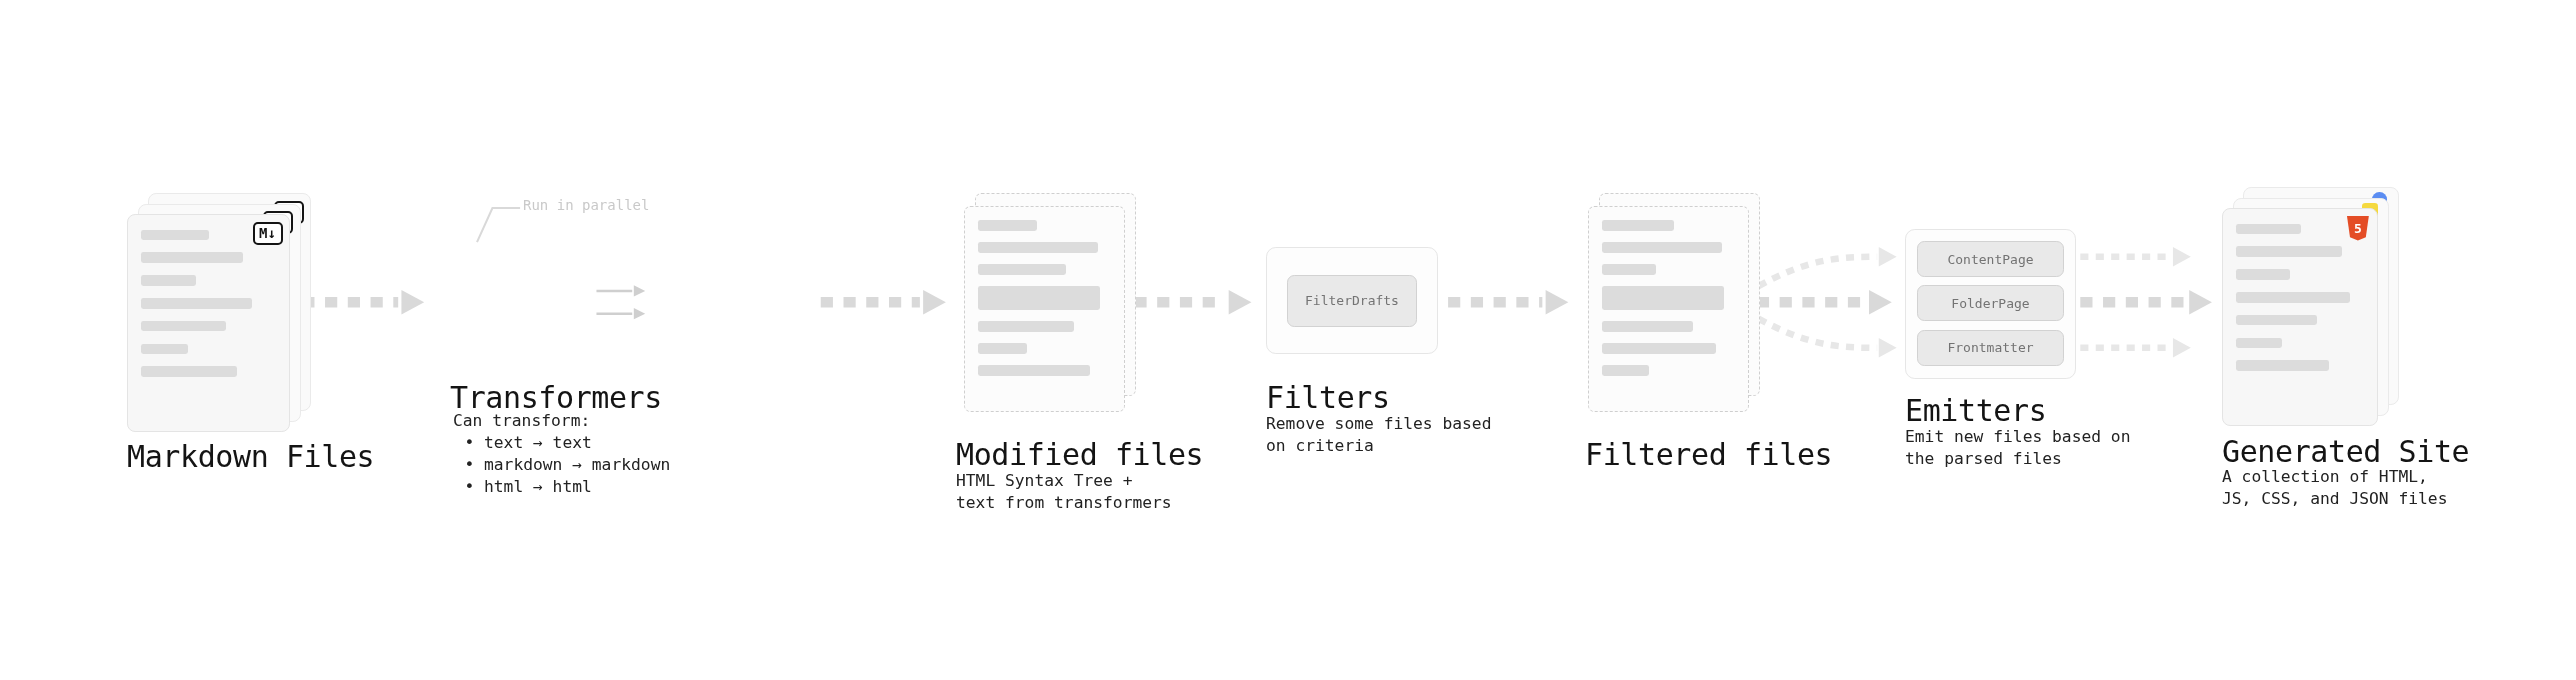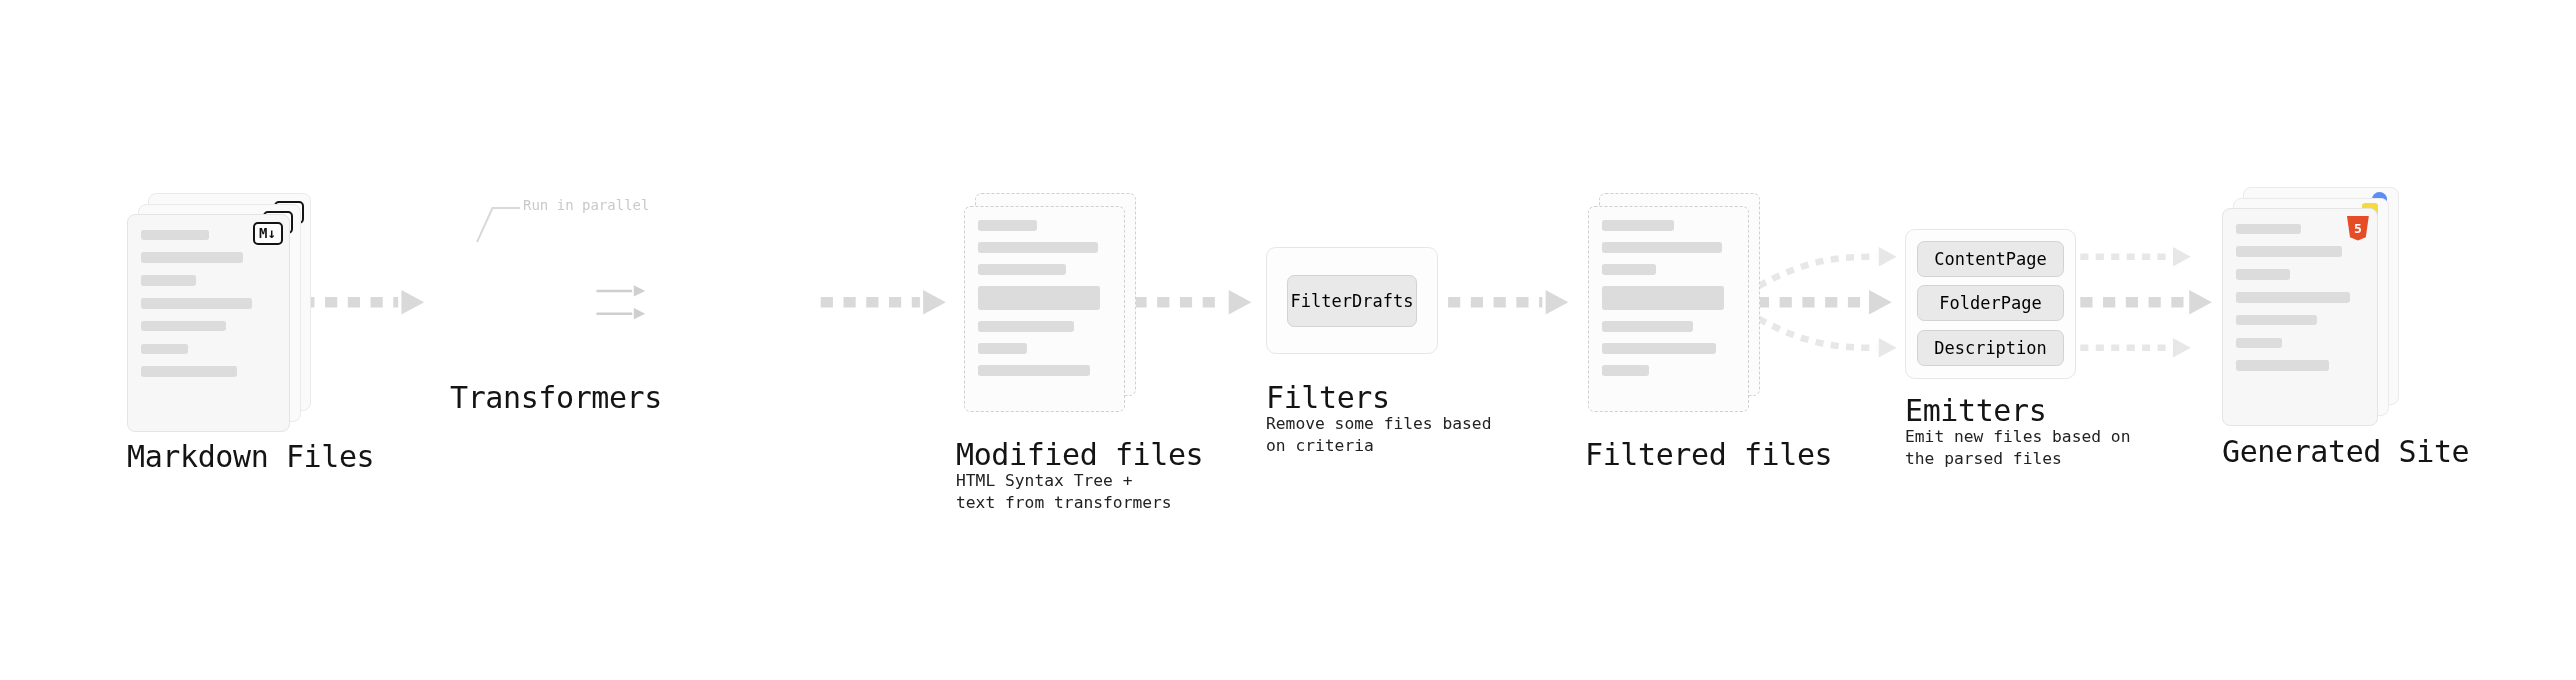--- a/index.html
+++ b/index.html
@@ -46,21 +46,21 @@
   .js-badge{position:absolute;top:4.9px;right:9.8px;width:16.3px;height:16.3px;background:#f5d93f;border-radius:3.3px}
   .css-badge{position:absolute;top:4.1px;right:11.4px;width:14.6px;height:14.6px;background:#5b8df2;border-radius:50%}
 
   
   .tbox{position:absolute;left:450px;top:241px;width:358px;height:117px;border:1.6px solid #e6e6e6;border-radius:9.8px;background:#fcfcfc;z-index:0}
   .tbox::before{content:"";position:absolute;top:-9.8px;left:9.8px;right:-9.8px;bottom:9.8px;border:1.6px solid #ededed;border-radius:9.8px;background:#fff;z-index:-1}
   .fbox{position:absolute;left:1266px;top:247px;width:172px;height:107px;border:1.6px solid #e6e6e6;border-radius:9.8px;background:#fdfdfd;display:flex;align-items:center;justify-content:center}
   .ebox{position:absolute;left:1905px;top:229px;width:171px;height:150px;border:1.6px solid #e6e6e6;border-radius:9.8px;background:#fdfdfd;display:flex;flex-direction:column;gap:8.1px;padding:11.4px}
 
   
-  .node{display:flex;align-items:center;justify-content:center;background:#e9e9e9;border:1.6px solid #d2d2d2;border-radius:7.3px;font-size:17px;color:#000000;position:relative;z-index:0}
+  .node{display:flex;align-items:center;justify-content:center;background:#e9e9e9;border:1.6px solid #d2d2d2;border-radius:7.3px;font-size:13px;color:#737373;position:relative;z-index:0}
   .node.abs{position:absolute}
   .node.ghosted::before{content:"";position:absolute;top:-8.1px;left:8.1px;right:-8.1px;bottom:8.1px;background:#f1f1f1;border:1.6px solid #dedede;border-radius:7.3px;z-index:-1}
   .node.fm{left:13px;top:32.5px;width:122px;height:49px}
   .node.ds{left:197px;top:32.5px;width:133px;height:49px}
   .fnode{width:130px;height:52px}
   .ebox .node{height:36px}
 
   
   .t{position:absolute;font-size:30px;color:#141414;letter-spacing:-0.4px;white-space:nowrap}
   .s{position:absolute;font-size:16.3px;line-height:22px;color:#222;white-space:pre-line}
@@ -144,20 +144,26 @@
         <div class="bar" style="width:85px"></div>
         <div class="bar" style="width:47px"></div>
         <div class="bar" style="width:96px"></div>
       </div>
     </div>
   </div>
   <div class="t" style="left:127px;top:439px">Markdown Files</div>
 
   <div class="run-label">Run in parallel</div>
   <div class="t" style="left:450px;top:380px">Transformers</div>
+  <div class="notes">
+    <div>Can transform:</div>
+    <div class="nl">• text → text</div>
+    <div class="nl">• markdown → markdown</div>
+    <div class="nl">• html → html</div>
+  </div>
 
   <div class="dstack mod-stack">
     <div class="dpage dback"></div>
     <div class="dpage dfront">
       <div class="bars">
         <div class="bar" style="width:59px"></div>
         <div class="bar" style="width:120px"></div>
         <div class="bar" style="width:88px"></div>
         <div class="bar tall" style="width:122px"></div>
         <div class="bar" style="width:96px"></div>
@@ -189,21 +195,21 @@
         <div class="bar" style="width:114px"></div>
         <div class="bar" style="width:47px"></div>
       </div>
     </div>
   </div>
   <div class="t" style="left:1585px;top:437px">Filtered files</div>
 
   <div class="ebox">
     <div class="node">ContentPage</div>
     <div class="node">FolderPage</div>
-    <div class="node">Description</div>
+    <div class="node">Frontmatter</div>
   </div>
   <div class="t" style="left:1905px;top:393px">Emitters</div>
   <div class="s" style="left:1905px;top:426px">Emit new files based on
 the parsed files</div>
 
   <div class="stack site-stack">
     <div class="page back b2">
       <span class="css-badge"></span>
     </div>
     <div class="page back b1">
@@ -216,15 +222,17 @@
         <div class="bar" style="width:106px"></div>
         <div class="bar" style="width:54px"></div>
         <div class="bar" style="width:114px"></div>
         <div class="bar" style="width:81px"></div>
         <div class="bar" style="width:46px"></div>
         <div class="bar" style="width:93px"></div>
       </div>
     </div>
   </div>
   <div class="t" style="left:2222px;top:434px">Generated Site</div>
+  <div class="s" style="left:2222px;top:466px">A collection of HTML,
+JS, CSS, and JSON files</div>
 
 </div>
 
 
 </body></html>

